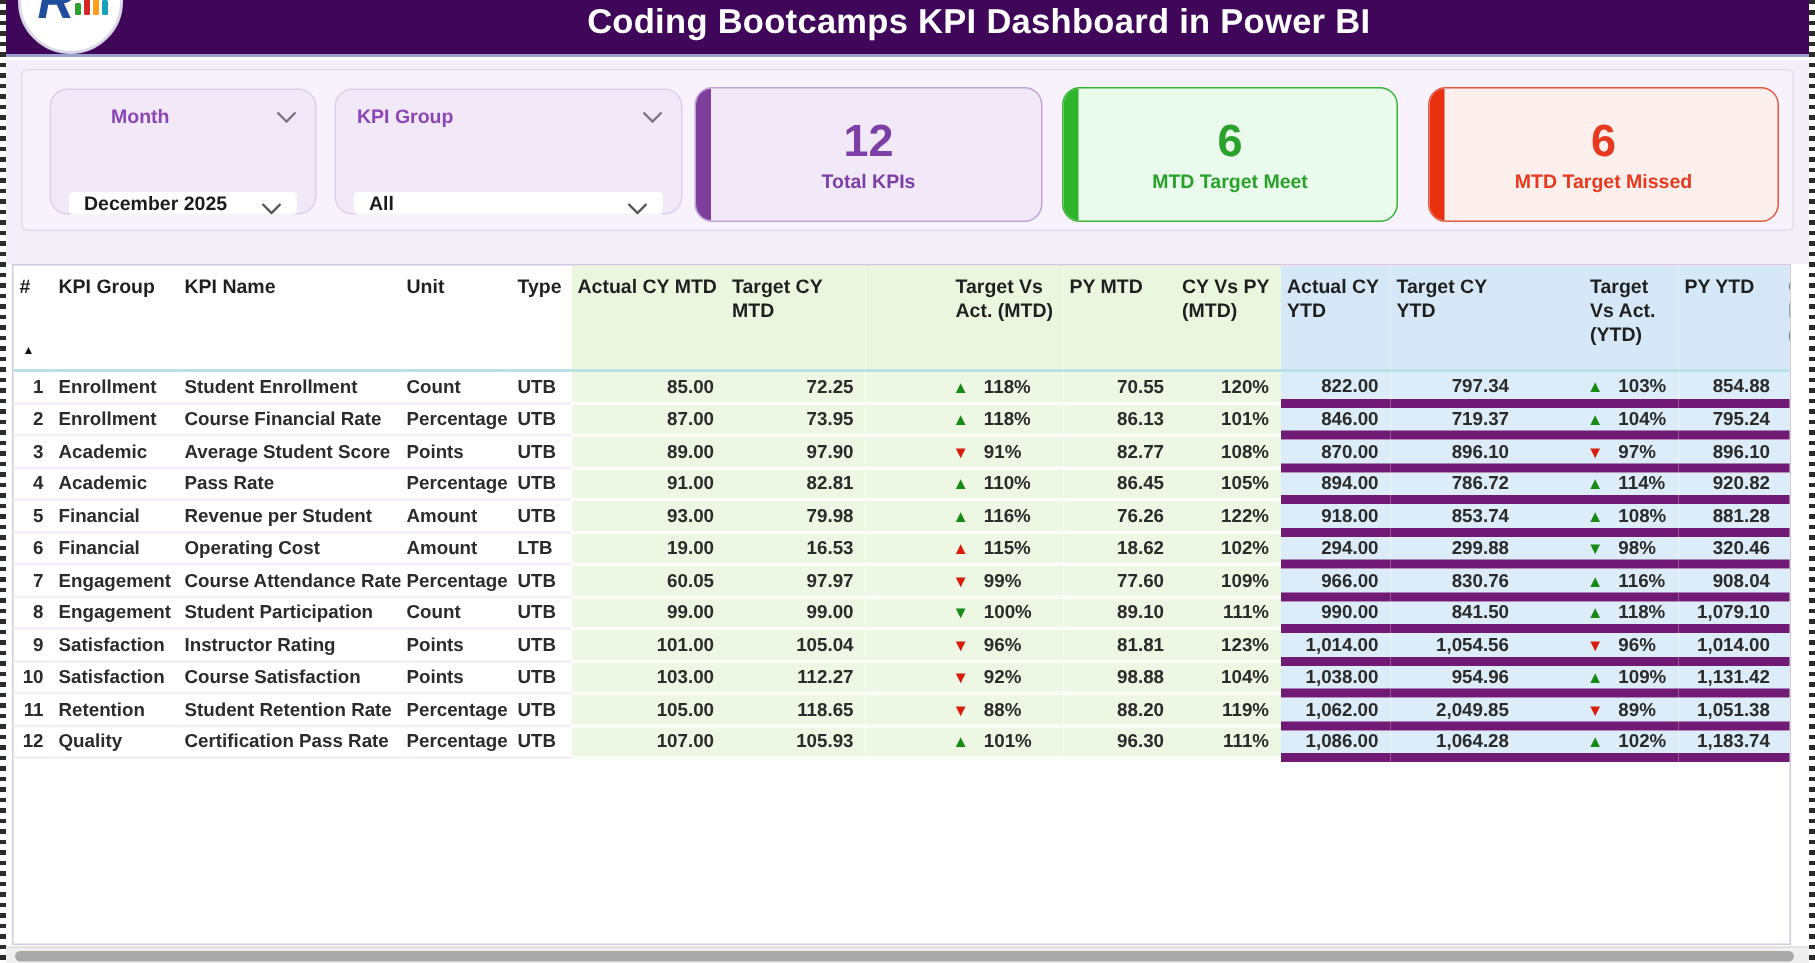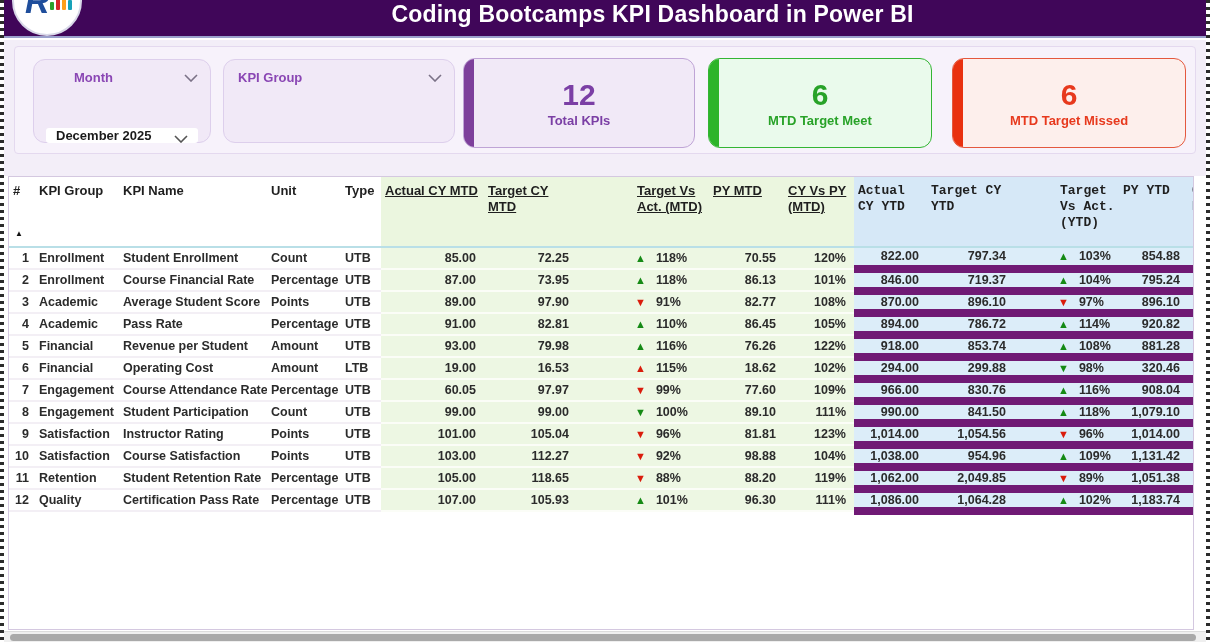--- a/index.html
+++ b/index.html
@@ -98,34 +98,34 @@
   col.col1{width:26px} col.col2{width:84px} col.col3{width:148px} col.col4{width:74px}
   col.col5{width:40px} col.col6{width:103px} col.col7{width:93px} col.col8{width:132px}
   col.col9{width:75px} col.col10{width:70px} col.col11{width:73px} col.col12{width:87px}
   col.col13{width:105px} col.col14{width:69px} col.col15{width:58px}
   thead th {
     height:70px; vertical-align:top; text-align:left;
     font-size:13px; font-weight:bold; color:#1f1f1f;
     padding:6px 4px 0 4px; position:relative; cursor:pointer;
     border-bottom:2px solid #b9dfe7; line-height:16px;
   }
-  thead th.h-green { background:#ebf6df;text-decoration:underline; }
-  thead th.h-blue  { background:#d6e8f7;font-family:Liberation Mono, monospace; }
+  thead th.h-green { background:#ebf6df; }
+  thead th.h-blue  { background:#d6e8f7; }
   thead th.pad-tva-mtd { padding-left:60px; }
   thead th.pad-tva-ytd { padding-left:46px; }
   .sort-icon {
     position:absolute; left:6px; bottom:4px; font-size:8px; color:#111;
   }
   tbody td {
     height:21.5px; font-size:12.5px; font-weight:600; color:#2b2b2b;
     padding:0 4px; white-space:nowrap; overflow:hidden;
   }
   td.c-white { background:#ffffff; border-bottom:2px solid #f3eff5; }
   td.c-green { background:#edf7e3; border-bottom:2px solid #fbfdf7; }
-  td.c-blue  { background:#dcedf9; border-bottom:8px solid #701a75; }
+  td.c-blue  { background:#dcedf9; border-bottom:6px solid #701a75; }
   td.num { text-align:right; padding-right:8px; }
   td.idx { text-align:right; padding-right:6px; }
   td.tva-mtd { padding-left:58px; }
   td.tva-ytd { padding-left:44px; }
   .arrow { font-size:11px; margin-right:10px; }
   .arrow.green { color:#158a15; }
   .arrow.red   { color:#da1c0c; }
   .pct { font-size:12.5px; }
 
   
@@ -171,20 +171,26 @@
           <polyline points="1,1 7,7 13,1" fill="none" stroke="#555" stroke-width="1.6"></polyline>
         </svg>
     </div>
   </div>
 
   <div class="slicer slicer-kpigroup">
     <div class="slicer-header">
       <span class="slicer-label">KPI Group</span>
       <svg class="chev" viewBox="0 0 14 8">
           <polyline points="1,1 7,7 13,1" fill="none" stroke="#7b7287" stroke-width="1.6"></polyline>
+        </svg>
+    </div>
+    <div class="slicer-value">
+      <span>All</span>
+      <svg class="chev" viewBox="0 0 14 8">
+          <polyline points="1,1 7,7 13,1" fill="none" stroke="#555" stroke-width="1.6"></polyline>
         </svg>
     </div>
   </div>
 </div>
 
 <div class="card card-total">
   <span class="accent" style="background: rgb(125, 63, 155);"></span>
   <div class="card-value">12</div>
   <div class="card-label">Total KPIs</div>
 </div>

